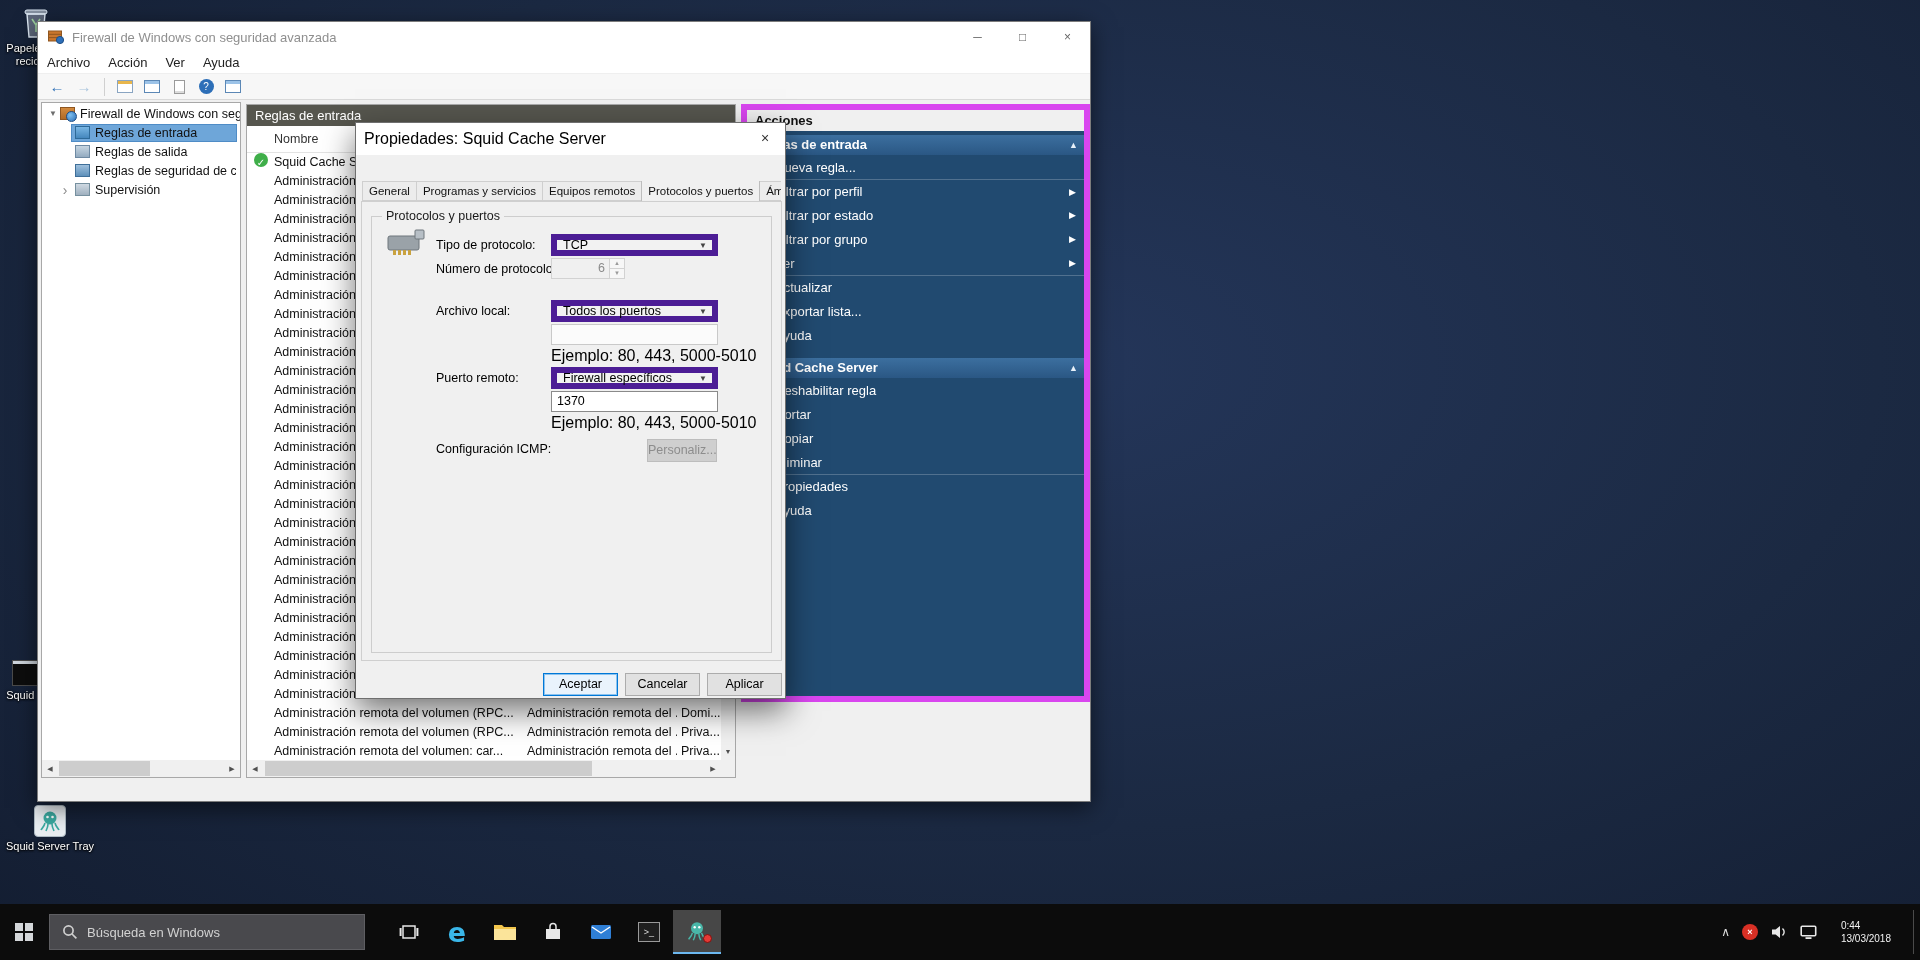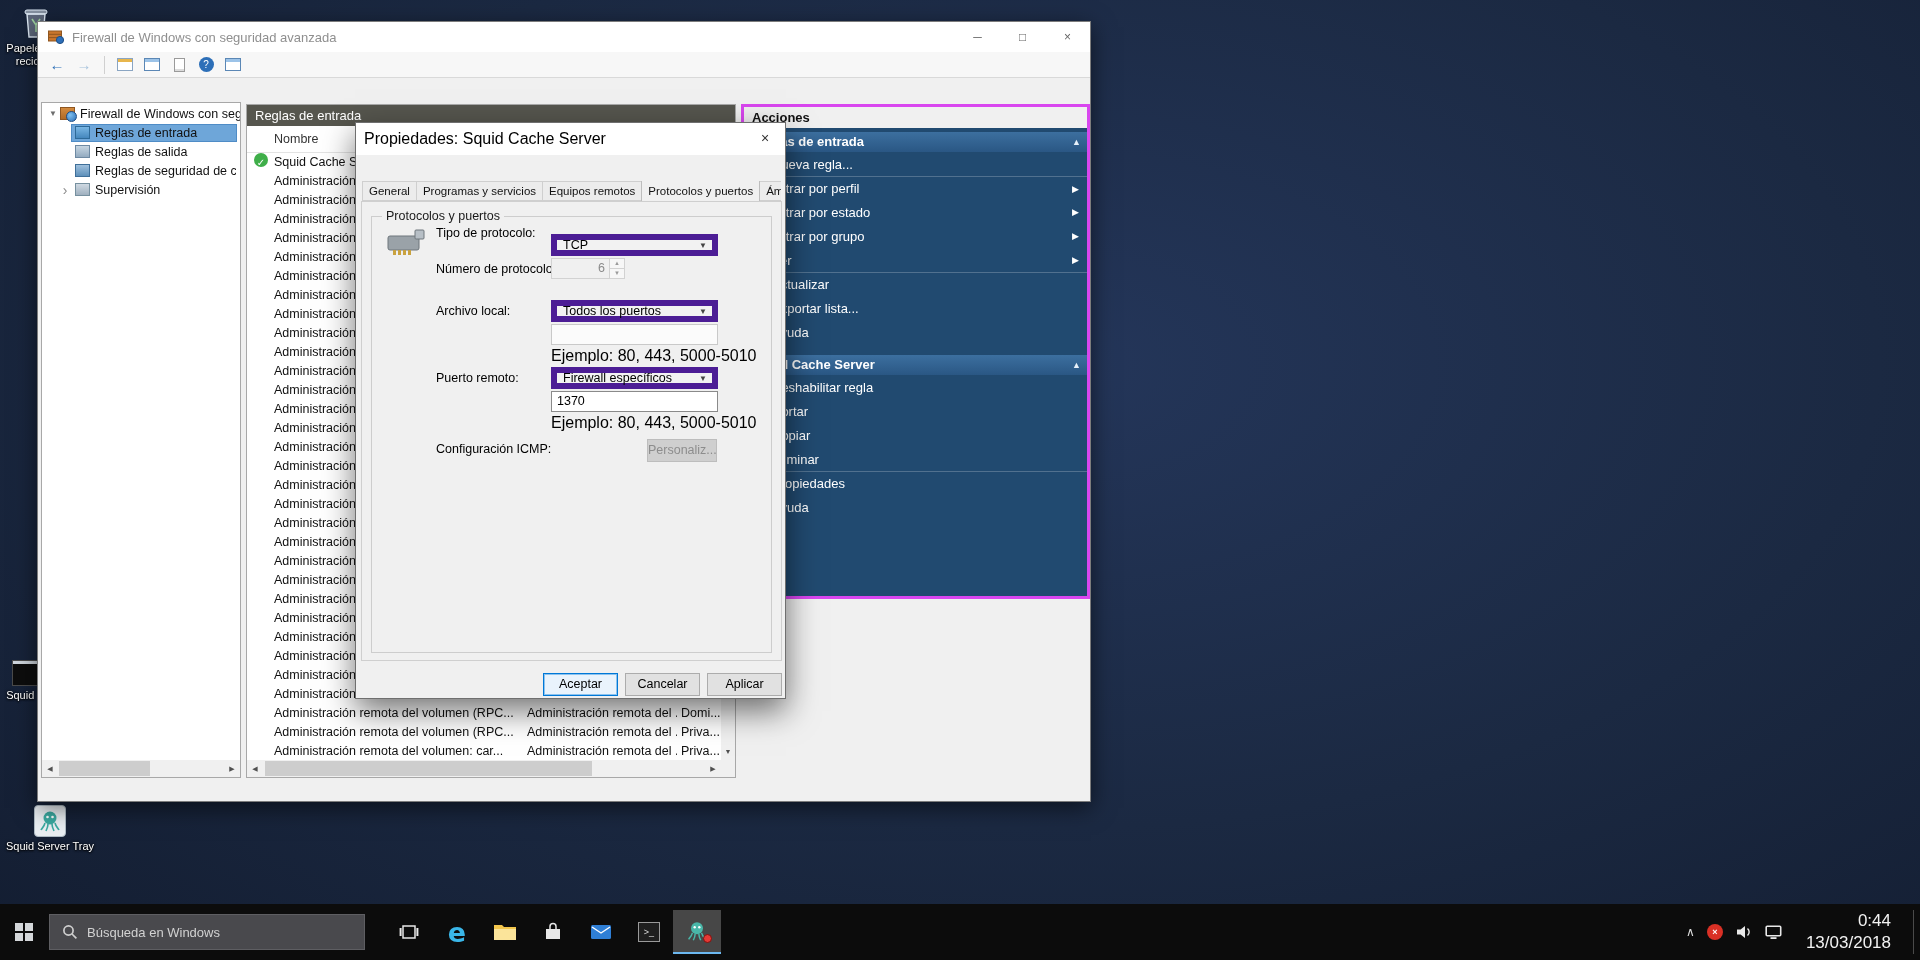--- a/index.html
+++ b/index.html
@@ -31,21 +31,21 @@
   .tb-glyph.fwd{color:#a9c4dd;font-weight:bold;font-size:15px}
   .tb-sep{width:1px;height:18px;background:#d0d0d0;margin:0 4px}
   .icon-window16{width:16px;height:13px;background:#fff;border:1px solid #8aa5c2;box-shadow:inset 0 3px 0 #e8b64c}
   .icon-table16{width:16px;height:13px;background:#fff;border:1px solid #5b87b5;box-shadow:inset 0 3px 0 #9cc3e8}
   .icon-doc16{width:11px;height:14px;background:#fff;border:1px solid #9a9a9a;box-shadow:inset 0 -2px 0 #dcdcdc}
   .helpdot{width:15px;height:15px;border-radius:50%;background:#2d6fb8;color:#fff;font-size:10px;line-height:15px;text-align:center;display:inline-block}
 
   
   .tree-panel{position:absolute;left:3px;top:80px;width:200px;height:676px;background:#fff;border:1px solid #a8a8a8}
   .list-panel{position:absolute;left:208px;top:82px;width:490px;height:674px;background:#fff;border:1px solid #a8a8a8}
-  .actions-panel{position:absolute;left:703px;top:82px;width:349px;height:495px;background:#f0f0f0;border:3px solid #d946ef}
+  .actions-panel{position:absolute;left:703px;top:82px;width:349px;height:598px;background:#f0f0f0;border:6px solid #d946ef}
 
   
   .trow{display:flex;align-items:center;height:19px;padding-left:4px;font-size:12.5px;color:#111;white-space:nowrap;overflow:hidden}
   .trow.child{padding-left:16px}
   .texp{width:14px;font-size:8px;color:#6e6e6e;flex:none;text-align:center}
   .texp.chev{font-size:14px;color:#8a8a8a;line-height:8px}
   .ticon{width:15px;height:13px;display:inline-block;margin-right:5px;flex:none;position:relative}
   .icon-firewall{background:linear-gradient(#d28a3e,#b06a26);border:1px solid #8f5620}
   .icon-firewall::after{content:"";position:absolute;right:-3px;bottom:-3px;width:9px;height:9px;border-radius:50%;
      background:radial-gradient(circle at 35% 35%,#7fc0ee,#2d6fb8);border:1px solid #1d4d85}
@@ -137,21 +137,21 @@
   .tbtn{width:48px;height:44px;display:flex;align-items:center;justify-content:center;position:relative}
   .tbtn.first{margin-left:20px}
   .tbtn.active-app{background:#474747;border-bottom:2px solid #6cb8f0}
   .edge-e{font-size:27px;font-weight:bold;color:#3ab6e8;font-family:"DejaVu Sans",sans-serif;line-height:27px}
   .console-ico{width:22px;height:20px;background:#1f1f1f;border:1px solid #9a9a9a;color:#ddd;font-size:9px;line-height:18px;text-align:center}
   .reddot{position:absolute;right:9px;bottom:9px;width:9px;height:9px;border-radius:50%;background:#e53935;border:1px solid #7d120f}
   .tray{margin-left:auto;display:flex;align-items:center;gap:12px;height:44px}
   .tray-chev{color:#ddd;font-size:12px}
   .tray-red{width:16px;height:16px;border-radius:50%;background:#d93025;color:#fff;font-size:9px;font-weight:bold;
      text-align:center;line-height:16px}
-  .clock{text-align:right;color:#f2f2f2;font-size:17px;line-height:1.3;margin:0 10px}
+  .clock{text-align:left;color:#f2f2f2;font-size:10px;line-height:1.3;margin:0 10px}
   .peek{width:7px;height:44px;border-left:1px solid #4a4a4a}
 </style>
 </head>
 <body>
 
 <div class="screen">
 
   <div class="dicon" style="left:6px;top:5px;width:60px">
     <svg class="binpic" width="28" height="34" viewBox="0 0 28 34">
       <path d="M5 9 L23 9 L21 32 L7 32 Z" fill="rgba(225,236,248,.35)" stroke="#dde8f4" stroke-width="1.4"></path>
@@ -187,20 +187,26 @@
         <circle cx="12" cy="10" r="3.6" fill="#2d6fb8" stroke="#1d4d85"></circle>
       </svg>
       <span class="title-text">Firewall de Windows con seguridad avanzada</span>
       <div class="winbtns">
         <div class="wbtn">─</div>
         <div class="wbtn">□</div>
         <div class="wbtn">×</div>
       </div>
     </div>
 
+    <div class="menubar" id="menubar">
+        <span class="menu-item">Archivo</span>
+        <span class="menu-item">Acción</span>
+        <span class="menu-item">Ver</span>
+        <span class="menu-item">Ayuda</span>
+      </div>
 
     <div class="toolbar">
       <div class="tb-btn">
           <span class="tb-glyph back">←</span>
         </div>
       <div class="tb-btn">
           <span class="tb-glyph fwd">→</span>
         </div>
       <div class="tb-sep"></div>
       <div class="tb-btn">
@@ -486,21 +492,21 @@
 
     <svg class="nic" width="42" height="32" viewBox="0 0 42 32">
       <rect x="4" y="9" width="31" height="14" rx="2" fill="#9aa2a8" stroke="#6e767c"></rect>
       <rect x="9" y="23" width="3" height="5" fill="#c9a23f"></rect>
         <rect x="14" y="23" width="3" height="5" fill="#c9a23f"></rect>
       <rect x="19" y="23" width="3" height="5" fill="#c9a23f"></rect>
         <rect x="24" y="23" width="3" height="5" fill="#c9a23f"></rect>
       <rect x="31" y="3" width="9" height="9" rx="1" fill="#b7bfc6" stroke="#6e767c"></rect>
     </svg>
 
-    <span class="flabel" style="top:103px">Tipo de protocolo:</span>
+    <span class="flabel" style="top:115px">Tipo de protocolo:</span>
     <div class="combo" style="top:111px">
       <span>TCP</span>
       <span class="chev">▼</span>
     </div>
 
     <span class="flabel" style="top:139px">Número de protocolo:</span>
     <div class="spin" style="top:135px">
       <span class="val">6</span>
       <span class="btns">
         <span class="sbn">▲</span>

